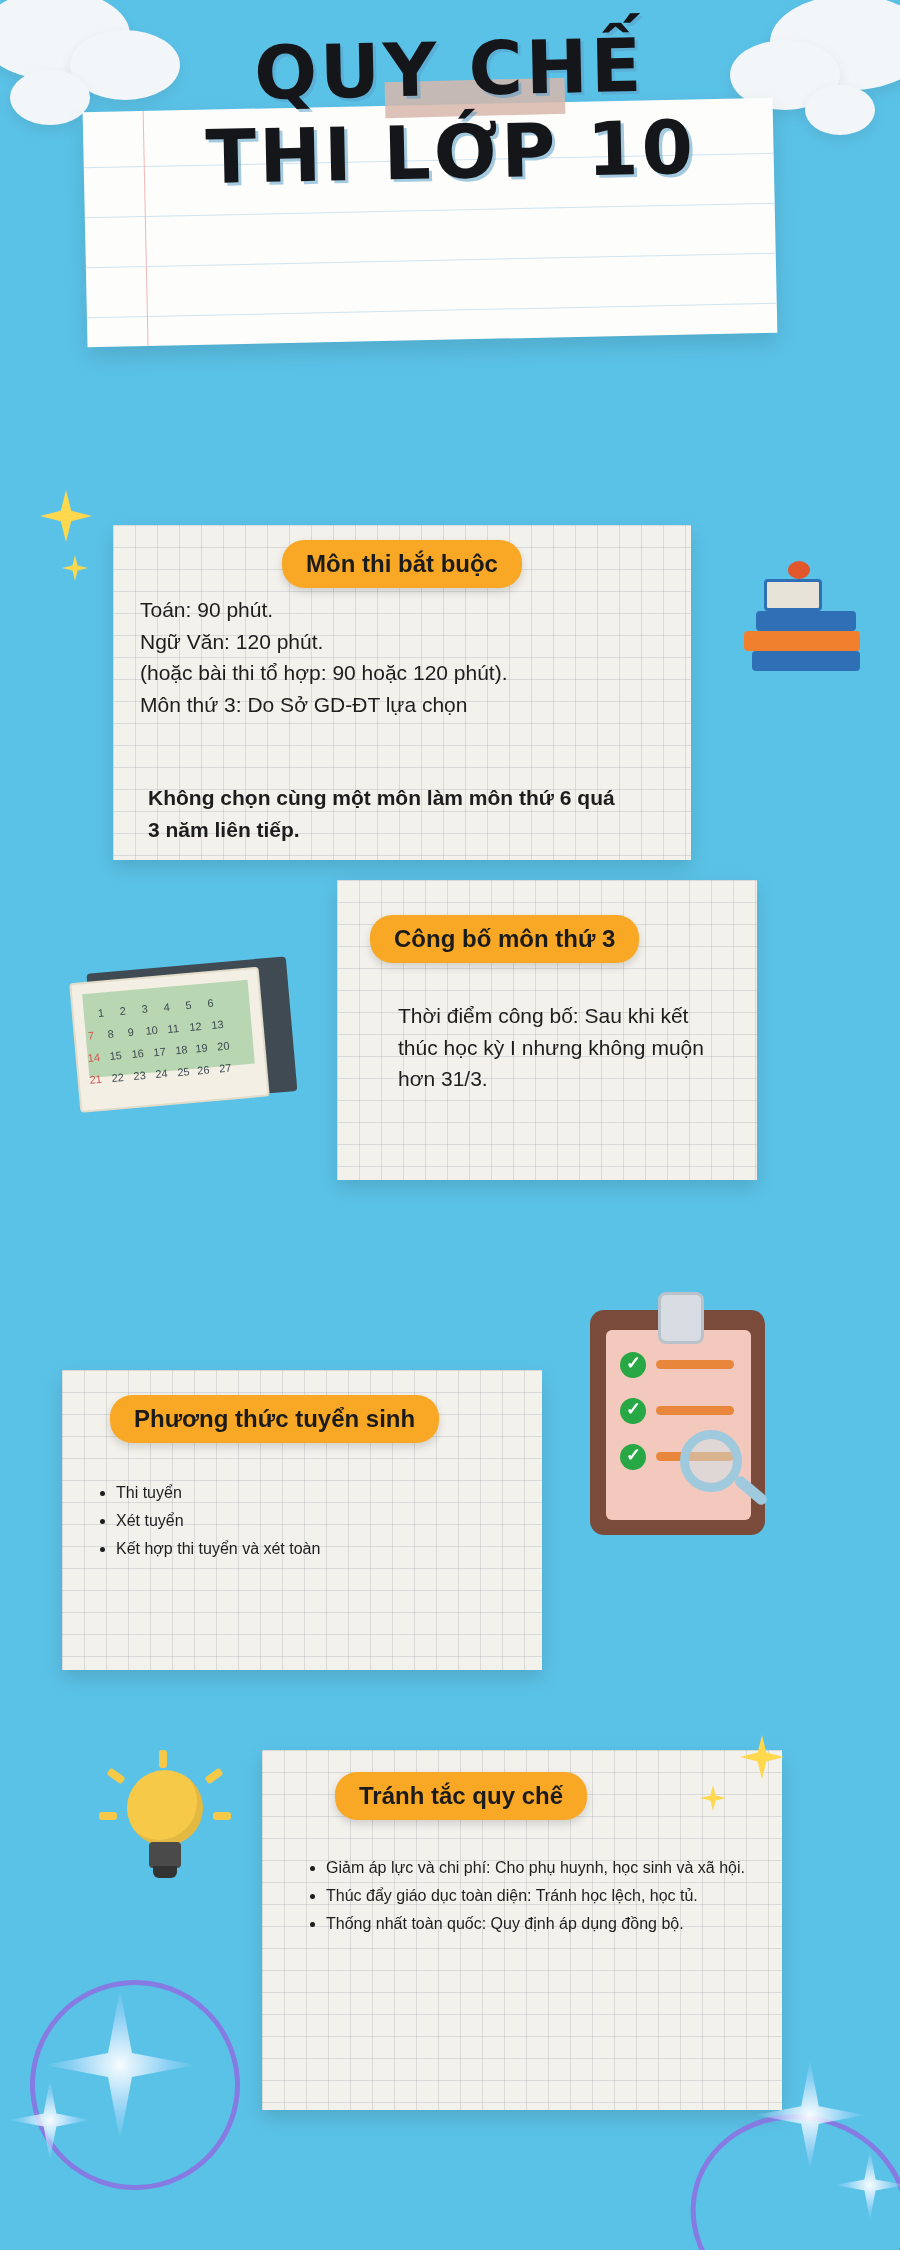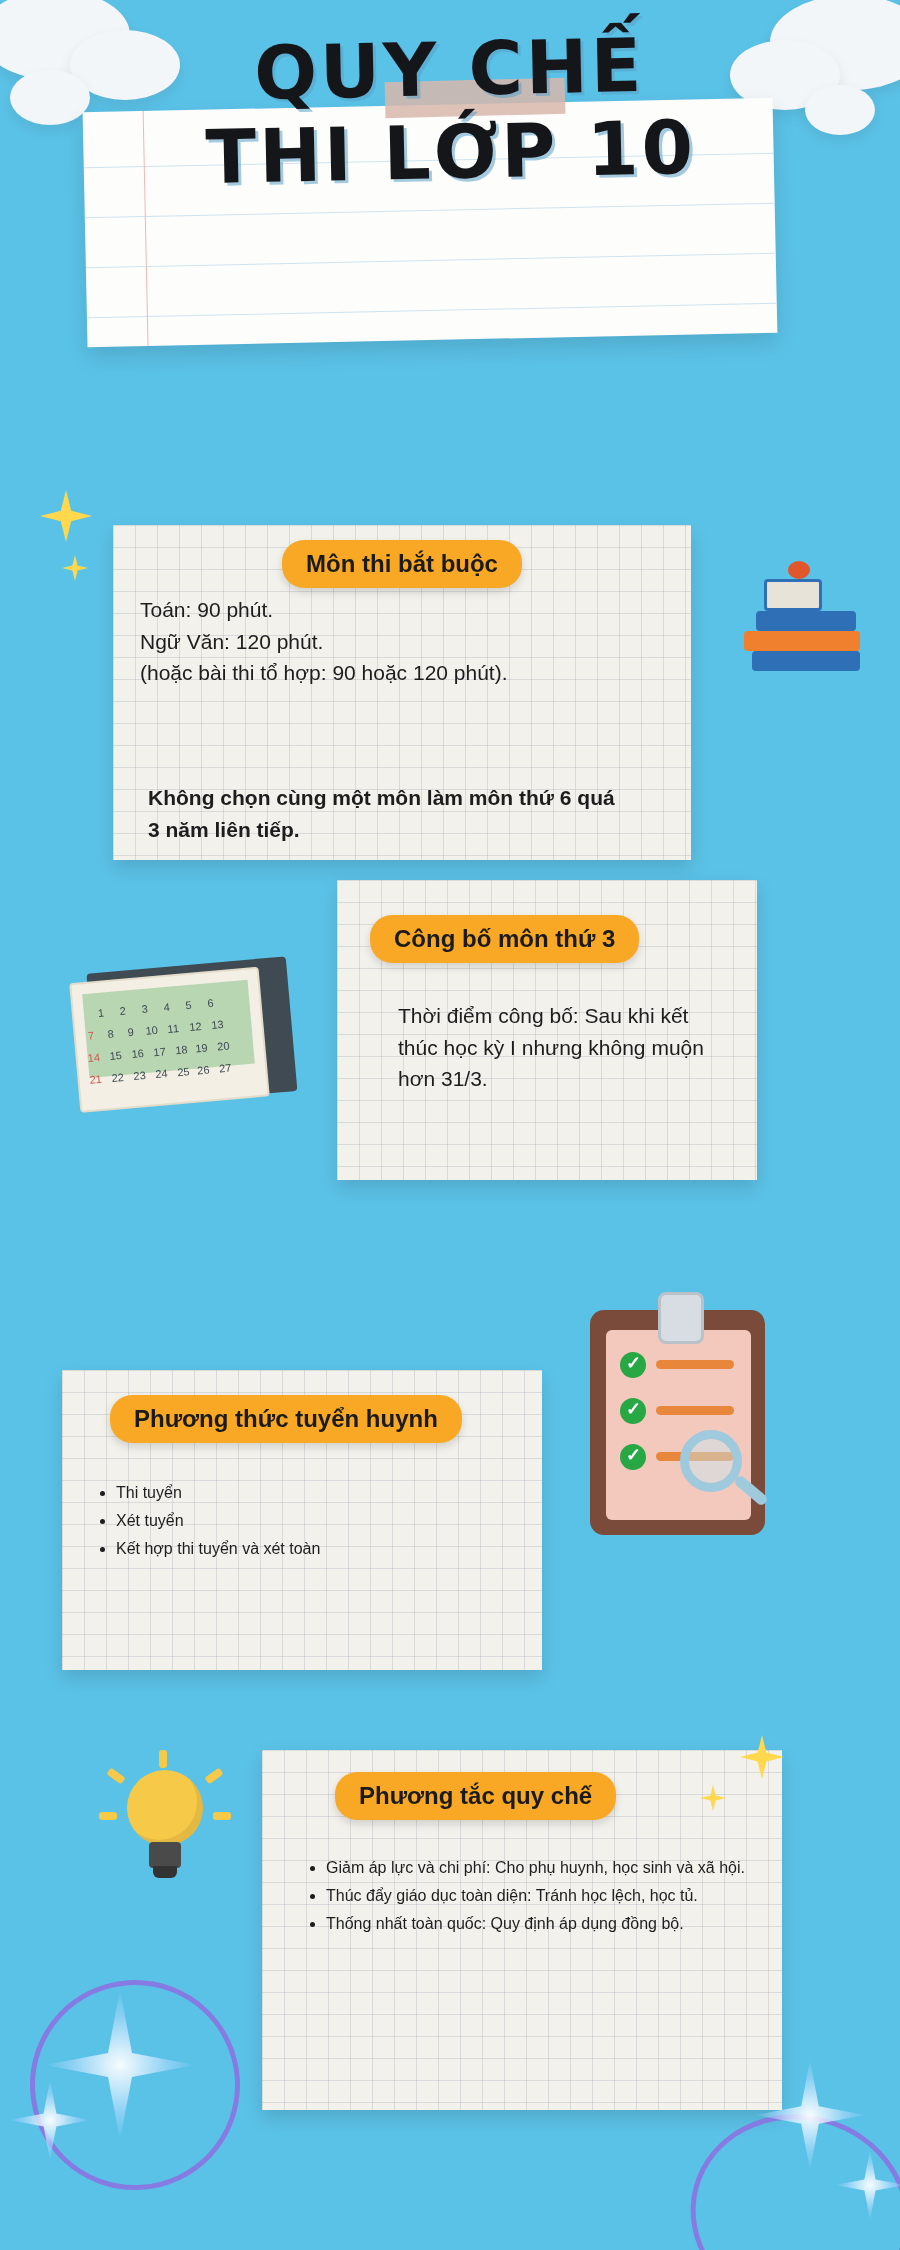--- a/index.html
+++ b/index.html
@@ -186,20 +186,21 @@
 
 <div class="spark" style="left:40px; top:490px; width:52px; height:52px;"></div>
 <div class="spark" style="left:62px; top:555px; width:26px; height:26px;"></div>
 
 <div class="card" style="left:113px; top:525px; width:578px; height:335px;"></div>
 <div class="badge" style="left:282px; top:540px;">Môn thi bắt buộc</div>
 <div class="body-text" style="left:140px; top:594px; width:520px;">
   <div><b>Toán:</b><span> 90 phút.</span></div>
   <div><b>Ngữ Văn:</b><span> 120 phút.</span></div>
   <div><span>(hoặc bài thi tổ hợp: 90 hoặc 120 phút).</span></div>
+  <div><span>Môn thứ 3: Do Sở GD-ĐT lựa chọn</span></div>
 </div>
 <div class="body-text" style="left:148px; top:782px; width:470px; font-weight:bold;">Không chọn cùng một môn làm môn thứ 6 quá 3 năm liên tiếp.</div>
 
 <div class="books">
   <div class="book" style="left:22px; top:96px; width:108px; height:20px; background:#2f6fb5;"></div>
   <div class="book" style="left:14px; top:76px; width:116px; height:20px; background:#f07f2e;"></div>
   <div class="book" style="left:26px; top:56px; width:100px; height:20px; background:#2f6fb5;"></div>
   <div class="book" style="left:34px; top:24px; width:58px; height:32px; background:#e8e3d8; border:3px solid #2f6fb5;"></div>
   <div class="book" style="left:58px; top:6px; width:22px; height:18px; background:#e2562c; border-radius:50%;"></div>
 </div>
@@ -236,21 +237,21 @@
     <div class="cal-num" style="left:32px; top:90px;">22</div>
     <div class="cal-num" style="left:54px; top:90px;">23</div>
     <div class="cal-num" style="left:76px; top:90px;">24</div>
     <div class="cal-num" style="left:98px; top:90px;">25</div>
     <div class="cal-num" style="left:118px; top:90px;">26</div>
     <div class="cal-num" style="left:140px; top:90px;">27</div>
   </div>
 </div>
 
 <div class="card" style="left:62px; top:1370px; width:480px; height:300px;"></div>
-<div class="badge" style="left:110px; top:1395px;">Phương thức tuyển huynh</div>
+<div class="badge" style="left:110px; top:1395px;">Phương thức tuyển sinh</div>
 <ul class="bullets" style="left:90px; top:1480px; width:420px;">
   <li>Thi tuyển</li>
   <li>Xét tuyển</li>
   <li>Kết hợp thi tuyển và xét toàn</li>
 </ul>
 
 <div class="clip">
   <div class="clip-board"></div>
   <div class="clip-paper"></div>
   <div class="clip-clamp"></div>
@@ -258,21 +259,21 @@
   <div class="clip-line" style="left:76px; top:70px; width:78px;"></div>
   <div class="clip-check" style="left:40px; top:108px;"></div>
   <div class="clip-line" style="left:76px; top:116px; width:78px;"></div>
   <div class="clip-check" style="left:40px; top:154px;"></div>
   <div class="clip-line" style="left:76px; top:162px; width:78px;"></div>
   <div class="mag-handle"></div>
   <div class="magnifier"></div>
 </div>
 
 <div class="card" style="left:262px; top:1750px; width:520px; height:360px;"></div>
-<div class="badge" style="left:335px; top:1772px;">Phương tắc quy chế</div>
+<div class="badge" style="left:335px; top:1772px;">Tránh tắc quy chế</div>
 <ul class="bullets" style="left:300px; top:1855px; width:450px;">
   <li>Giảm áp lực và chi phí: Cho phụ huynh, học sinh và xã hội.</li>
   <li>Thúc đẩy giáo dục toàn diện: Tránh học lệch, học tủ.</li>
   <li>Thống nhất toàn quốc: Quy định áp dụng đồng bộ.</li>
 </ul>
 
 <div class="bulb">
   <div class="ray" style="left:54px; top:-10px; width:8px; height:18px;"></div>
   <div class="ray" style="left:2px;  top:12px; width:18px; height:8px; transform:rotate(35deg);"></div>
   <div class="ray" style="left:100px; top:12px; width:18px; height:8px; transform:rotate(-35deg);"></div>

